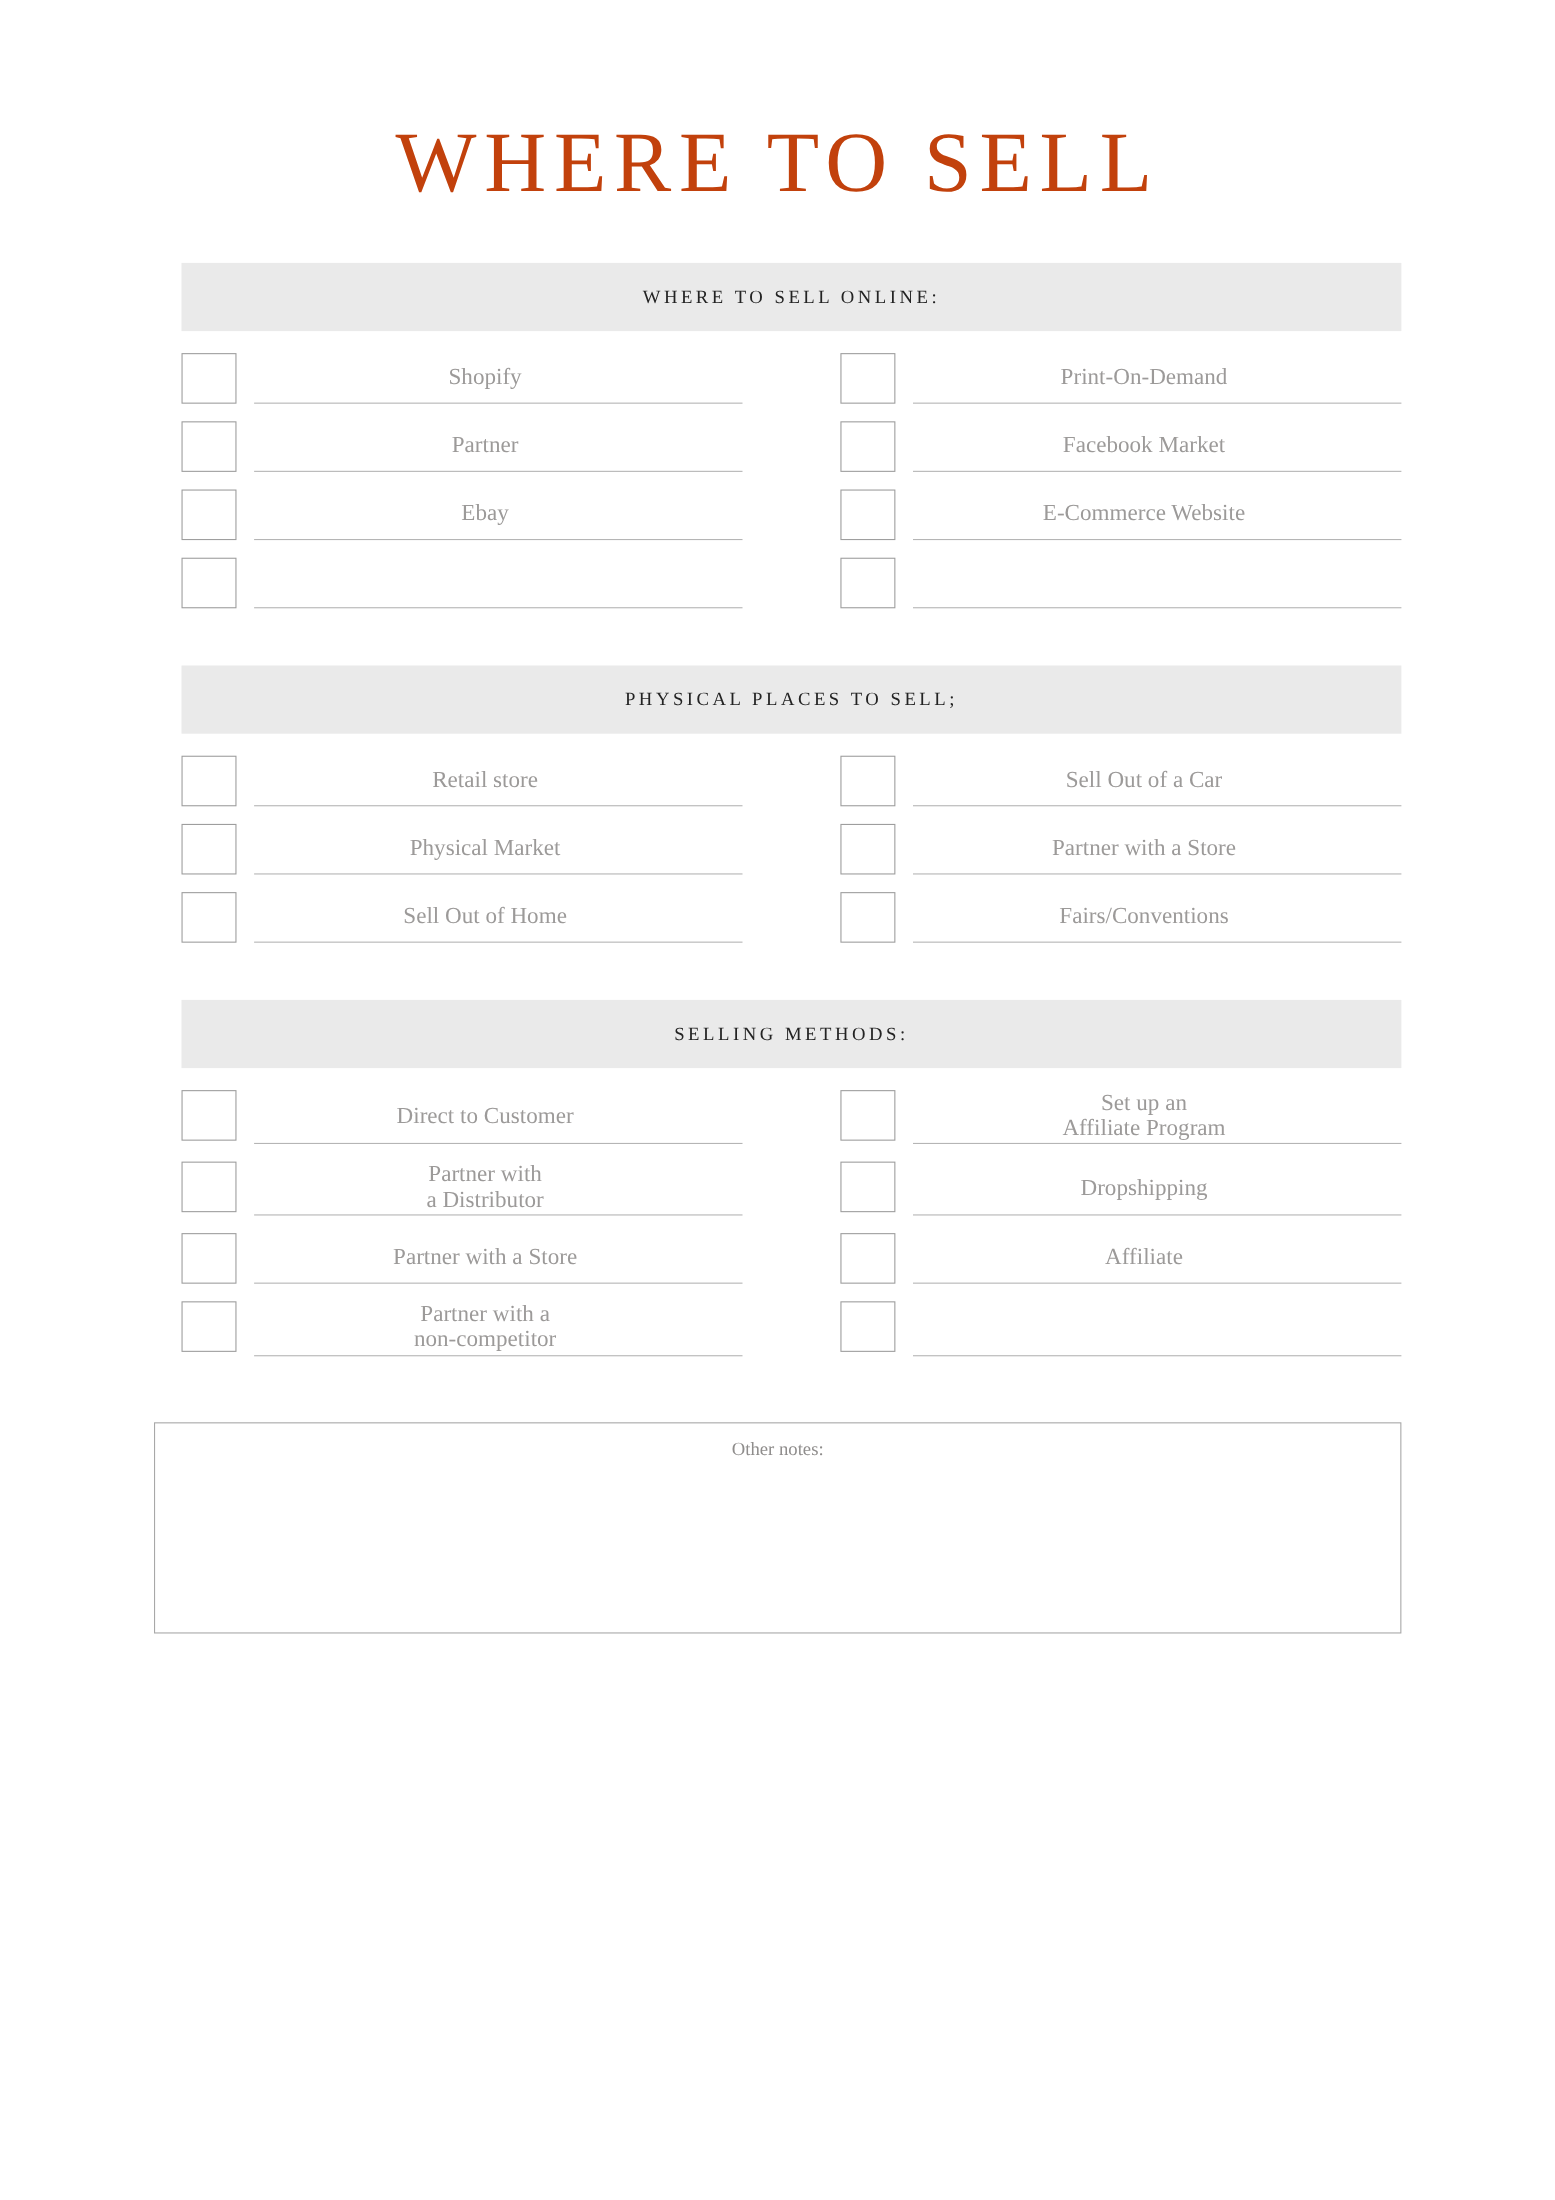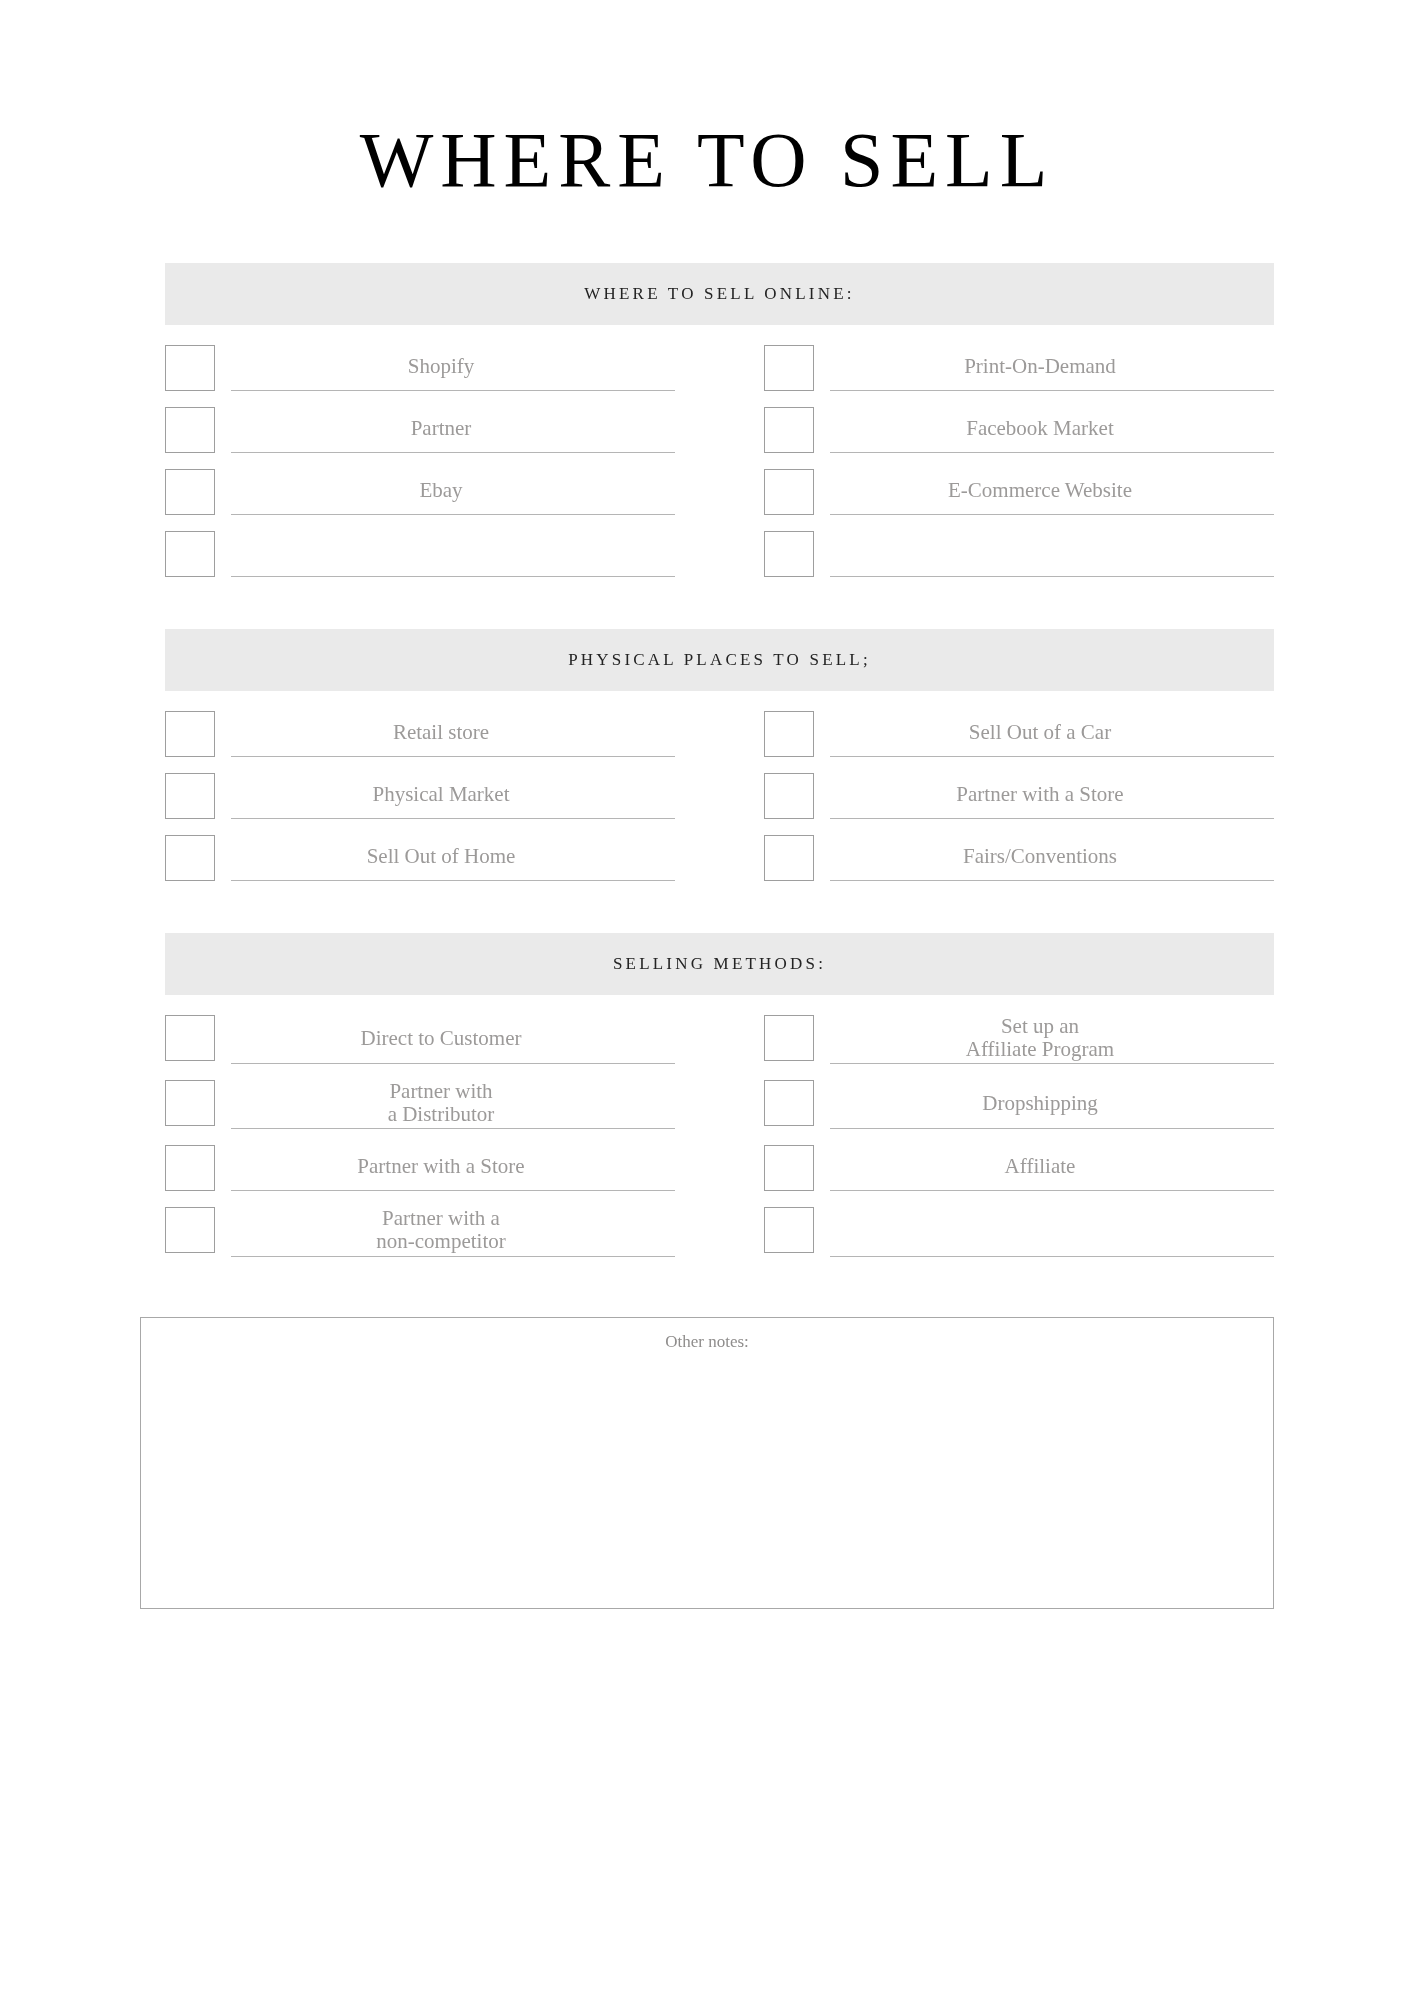--- a/index.html
+++ b/index.html
@@ -21,22 +21,22 @@
     background: #ffffff;
     box-sizing: border-box;
     padding: 0 140px;
   }
   .page-title {
     text-align: center;
     font-family: "Liberation Serif", serif;
     font-size: 78px;
     font-weight: 400;
     letter-spacing: 7px;
-    color: #000000;
-    margin: 16px;
+    color: #c2410c;
+    margin: 4px;
     padding-top: 105px;
     line-height: 1;
   }
 
   .section {
     margin-top: 0;
     padding-left: 25px;
   }
   .section-header {
     background: #eaeaea;
@@ -97,21 +97,21 @@
     white-space: pre-line;
     transform: translateX(-12px);
   }
 
   .spacer-sm { height: 36px; }
   .spacer-md { height: 48px; }
 
   .notes-box {
     margin-top: 44px;
     border: 1px solid #a8a8a8;
-    height: 292px;
+    height: 192px;
     box-sizing: border-box;
     position: relative;
     background: #ffffff;
   }
   .notes-label {
     position: absolute;
     top: 14px;
     left: 0;
     right: 0;
     text-align: center;

